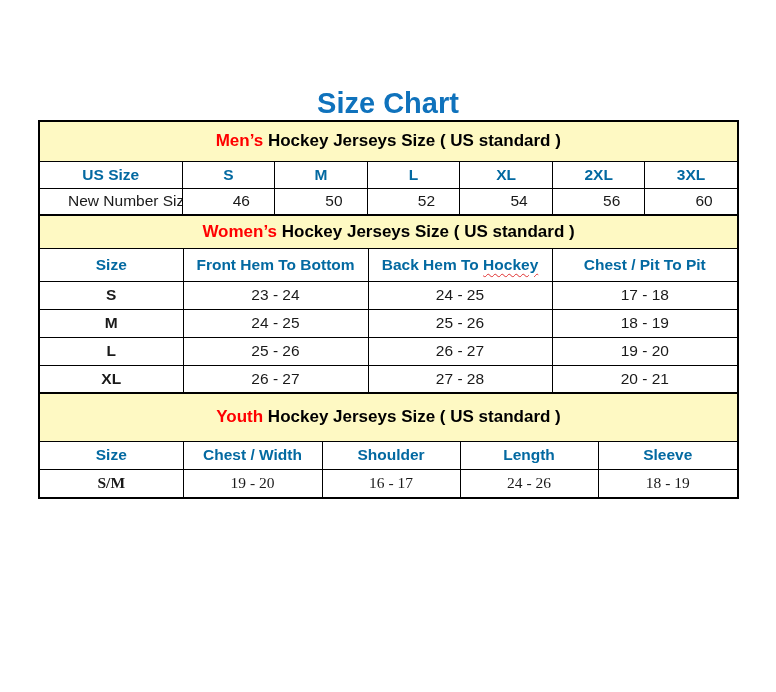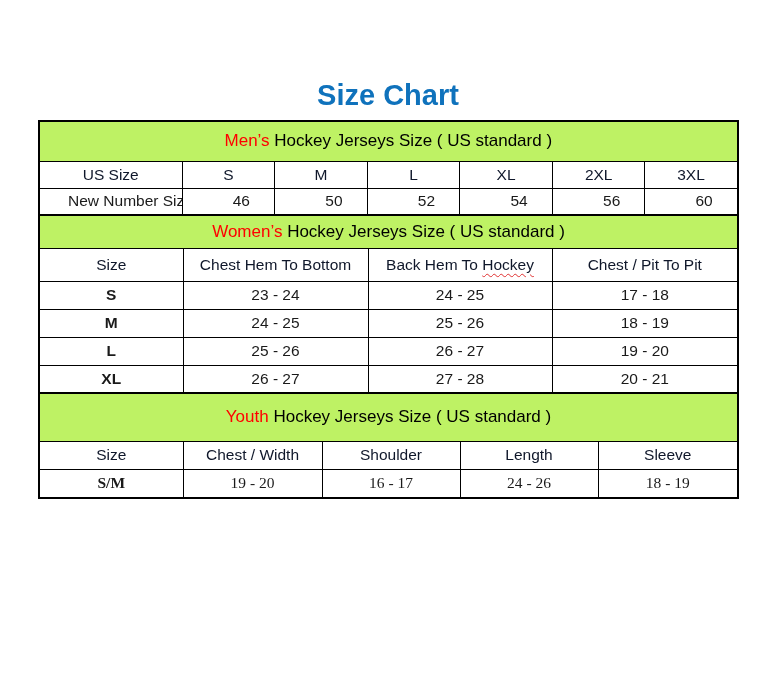--- a/index.html
+++ b/index.html
@@ -9,22 +9,22 @@
     font-family: "Liberation Sans", "DejaVu Sans", sans-serif;
   }
   .page {
     position: relative;
     width: 776px;
     height: 692px;
     background: #ffffff;
     overflow: hidden;
   }
   .doc-title {
-    margin: 12px;
-    padding-top: 67px;
+    margin: 1px;
+    padding-top: 86px;
     text-align: center;
     font-size: 29px;
     font-weight: bold;
     color: #0f72bc;
     letter-spacing: 0px;
   }
   .chart-wrap {
     position: absolute;
     left: 38px;
     top: 120px;
@@ -41,28 +41,28 @@
     border: 1.5px solid #000;
     text-align: center;
     vertical-align: middle;
     padding: 0 2px;
     font-size: 15.5px;
     color: #1a1a1a;
     overflow: hidden;
     white-space: nowrap;
   }
   tr.band-row td {
-    background: #bef264;
-    font-weight: normal;
+    background: #fef9c3;
+    font-weight: bold;
     font-size: 17px;
     color: #000;
     height: 40px;
   }
   .band-highlight { color: #ff0000; }
-  tr.head-row th { font-weight: normal; color: #0f172a; }
+  tr.head-row th { font-weight: bold; color: #0369a1; }
   
   .mens tr.head-row th { height: 27px; }
   .mens tr.data-row td { height: 27px; padding-left: 28px; }
   .mens td.row-label { font-weight: normal; }
   
   .womens tr.band-row td { height: 33px; }
   .womens tr.head-row th { height: 33px; }
   .womens tr.data-row td { height: 28px; }
   
   .youth tr.band-row td { height: 48px; }
@@ -127,21 +127,21 @@
           <col style="width:185px">
           <col style="width:184px">
           <col style="width:186px">
       </colgroup>
       <tbody>
           <tr class="band-row">
         <td colspan="4"><span class="band-highlight">Women’s</span> <span>Hockey Jerseys Size ( US standard )</span></td>
       </tr>
       <tr class="head-row">
         <th>Size</th>
-        <th>Chest Hem To Bottom</th>
+        <th>Front Hem To Bottom</th>
         <th><span>Back Hem To</span> <span class="misspell">Hockey</span></th>
         <th>Chest / Pit To Pit</th>
       </tr>
       <tr class="data-row">
         <td class="row-label-bold">S</td>
         <td>23 - 24</td>
         <td>24 - 25</td>
         <td>17 - 18</td>
       </tr>
       <tr class="data-row">

